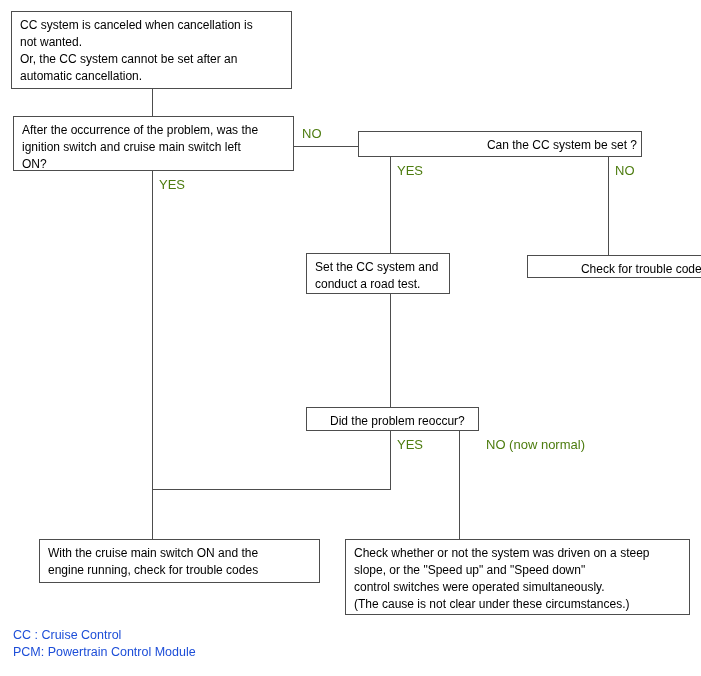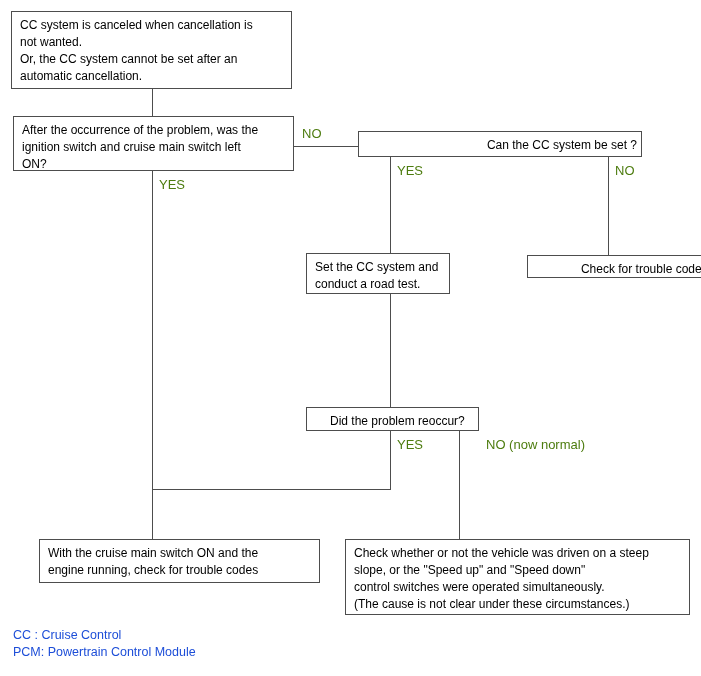--- a/index.html
+++ b/index.html
@@ -116,21 +116,21 @@
   <div class="box" style="left:306px; top:407px; width:173px; height:24px;padding-left:15px;">
     <div class="inner">Did the problem reoccur?</div>
   </div>
 
   <div class="box" style="left:11px; top:539px; width:281px; height:44px;margin-left:28px;">
     <div class="inner">With the cruise main switch ON and the
 engine running, check for trouble codes</div>
   </div>
 
   <div class="box" style="left:345px; top:539px; width:345px; height:76px;">
-    <div class="inner">Check whether or not the vehicle was driven on a steep
+    <div class="inner">Check whether or not the system was driven on a steep
 slope, or the "Speed up" and "Speed down"
  control switches were operated simultaneously.
 (The cause is not clear under these circumstances.)</div>
   </div>
 
   <div class="lbl" style="left:302px; top:126px;">NO</div>
 
   <div class="lbl" style="left:159px; top:177px;">YES</div>
 
   <div class="lbl" style="left:397px; top:163px;">YES</div>

